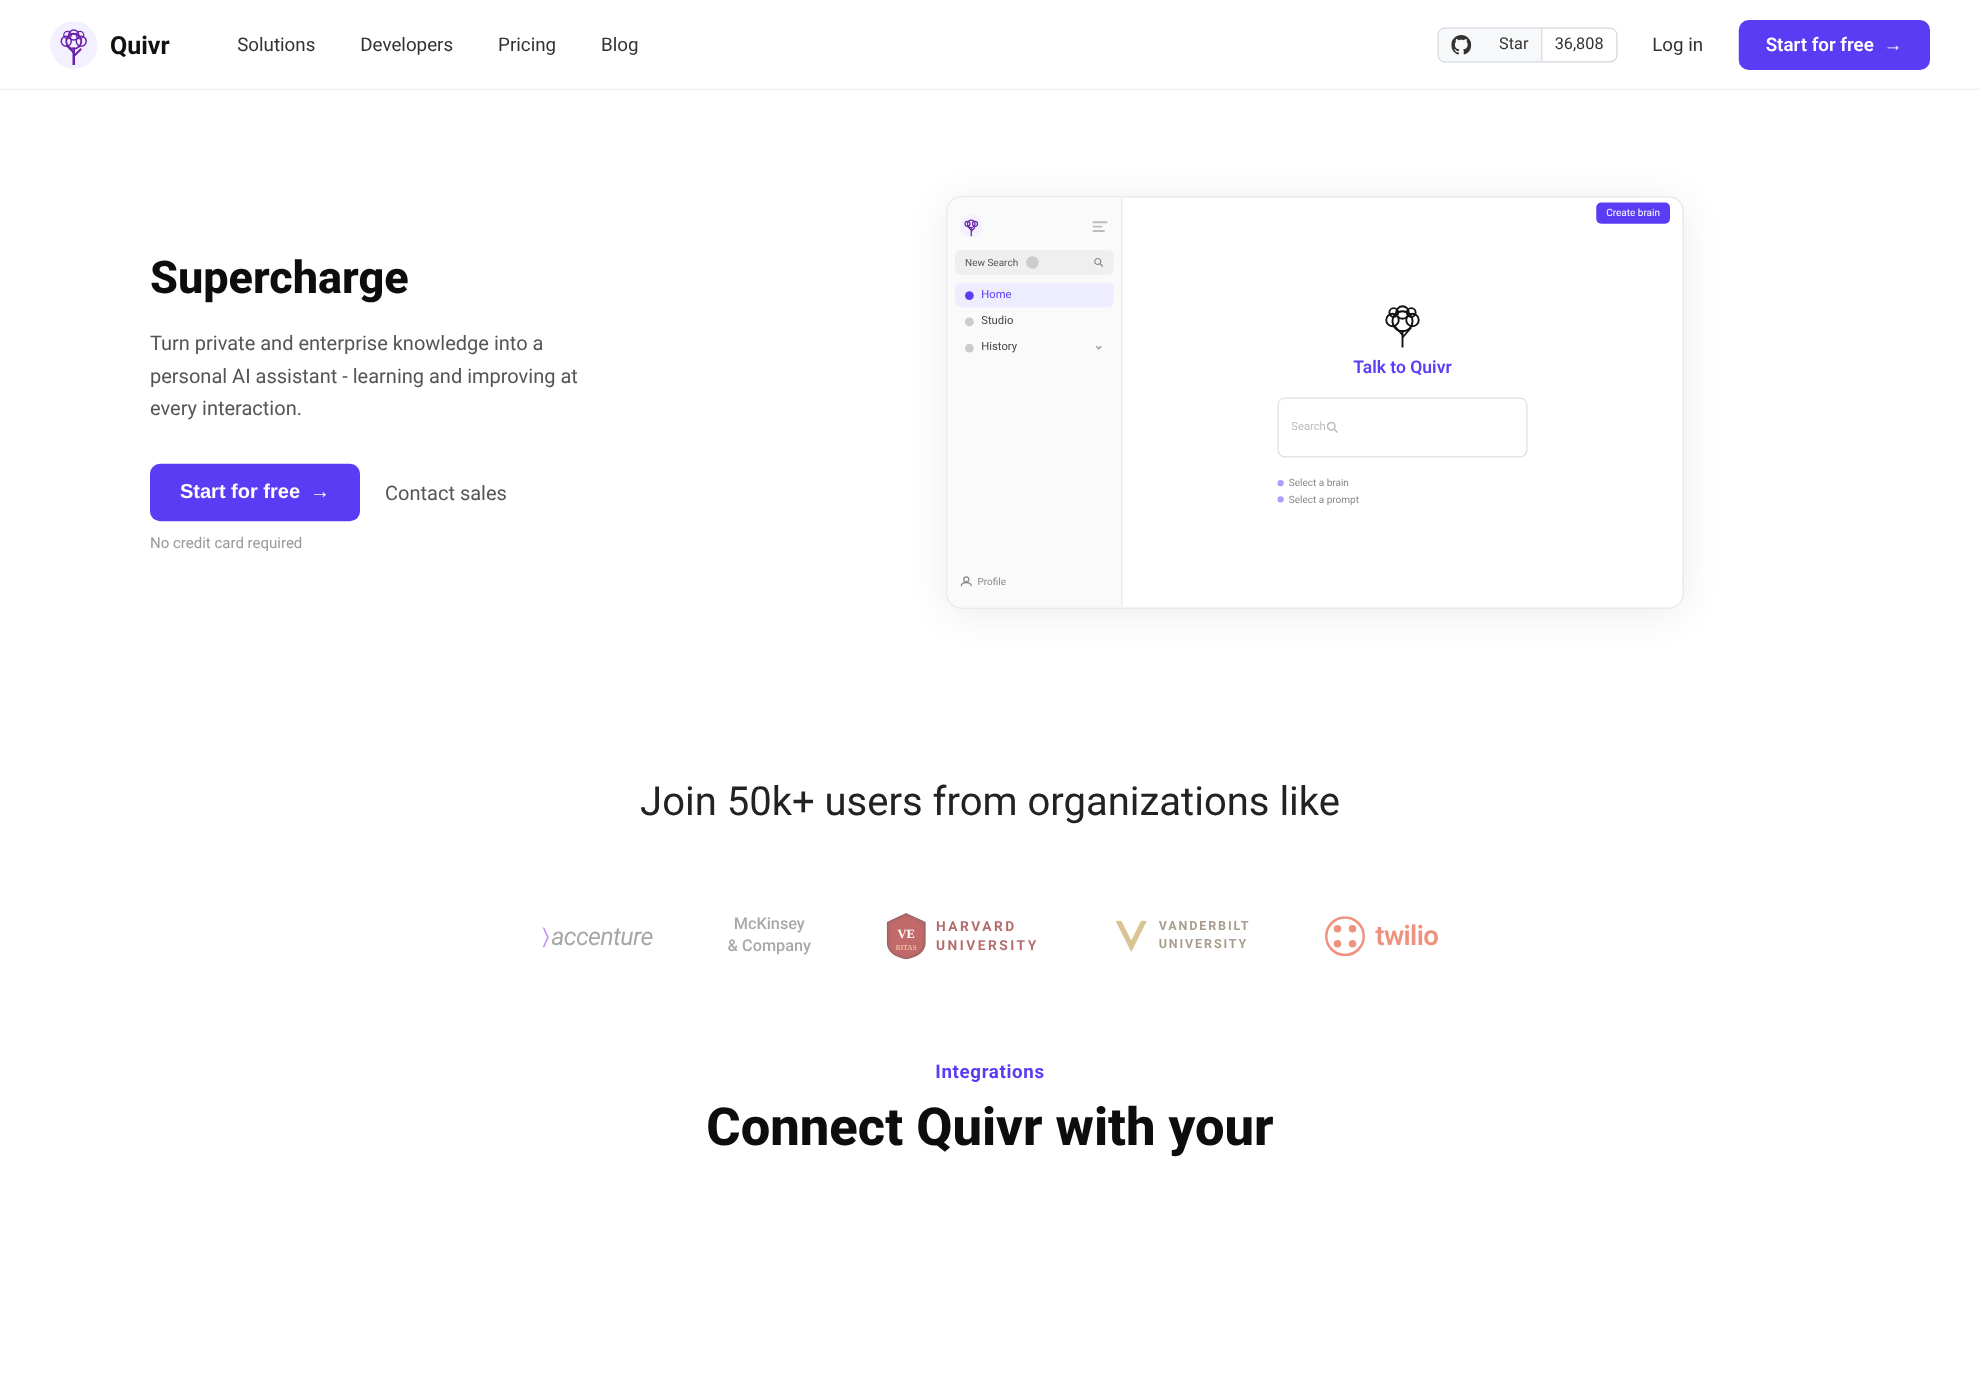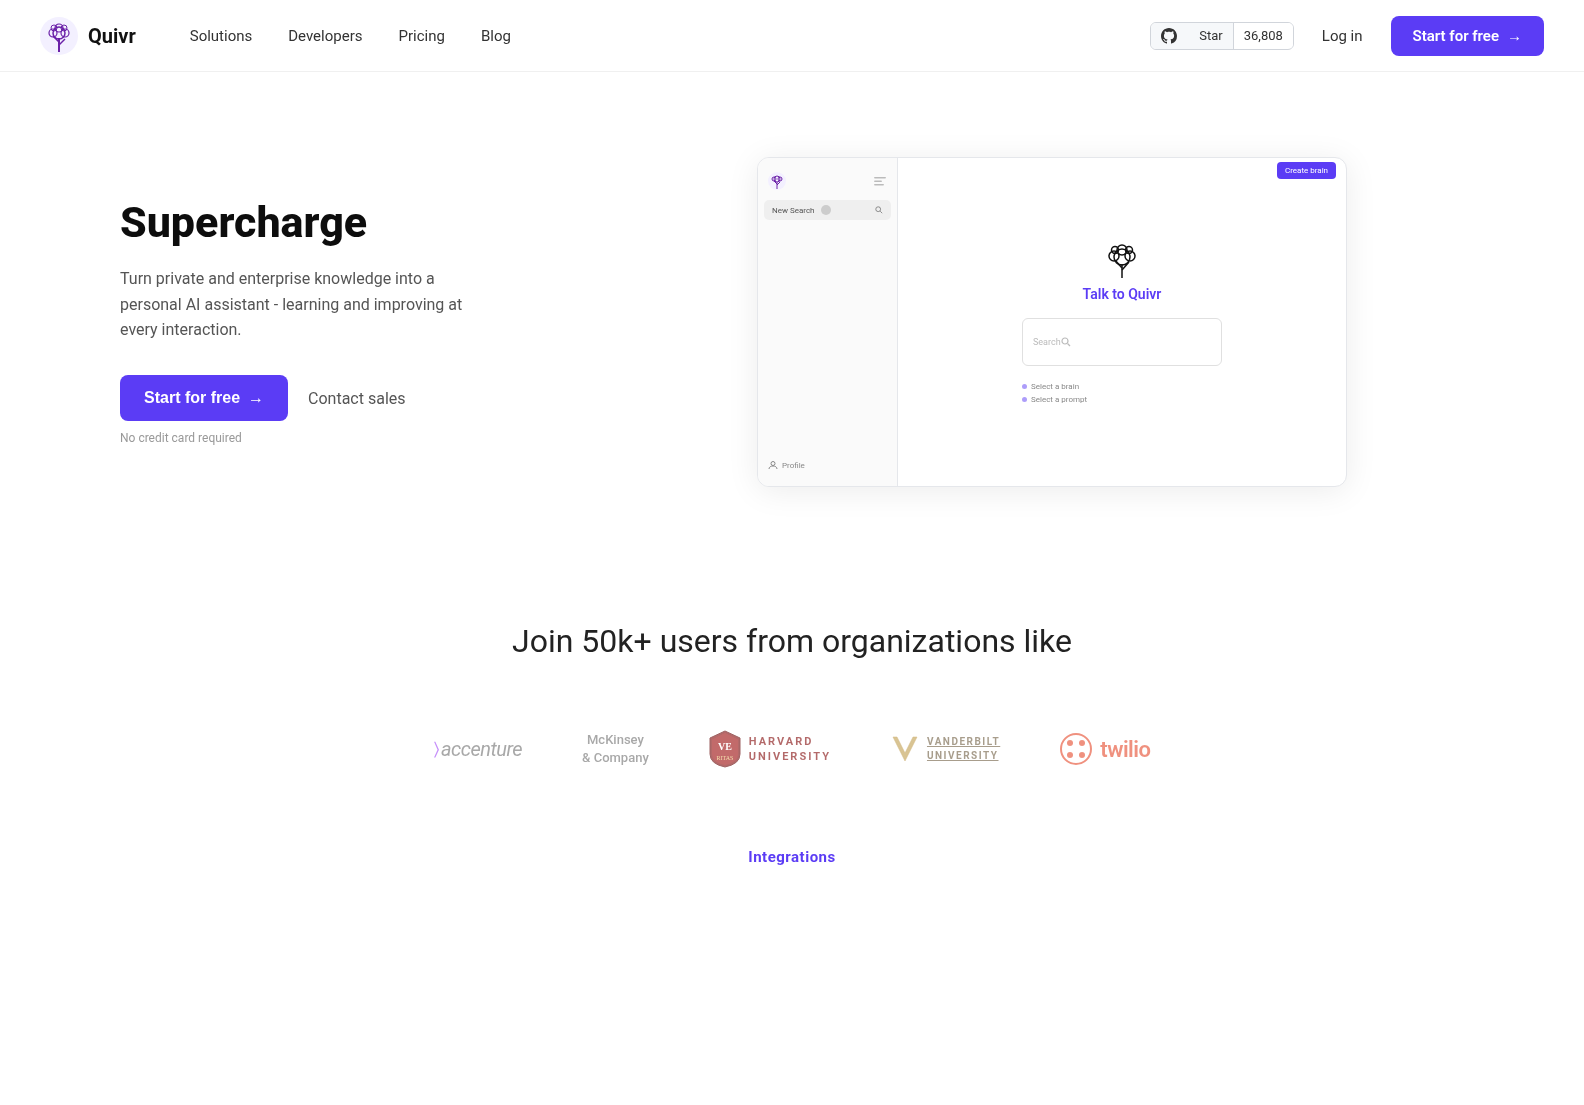--- a/index.html
+++ b/index.html
@@ -108,21 +108,21 @@
       align-items: center;
       padding: 60px 80px 60px 120px;
       gap: 60px;
       min-height: 500px;
     }
     .hero-text {
       flex: 0 0 420px;
       max-width: 420px;
     }
     .hero-title {
-      font-size: 43px;
+      font-size: 36px;
       font-weight: 800;
       line-height: 1.1;
       color: #0d0d0d;
       margin-bottom: 20px;
     }
     .hero-subtitle {
       font-size: 16px;
       color: #555;
       line-height: 1.6;
       margin-bottom: 32px;
@@ -401,21 +401,20 @@
     .vanderbilt-v {
       width: 28px;
       height: 32px;
     }
     .vanderbilt-text {
       font-size: 10px;
       font-weight: 700;
       letter-spacing: 1.5px;
       color: #7a6a50;
       line-height: 1.4;
-      text-decoration: underline;
     }
 
     
     .twilio-logo {
       display: flex;
       align-items: center;
       gap: 8px;
     }
     .twilio-icon {
       width: 32px;
@@ -539,20 +538,37 @@
 
         <div class="app-search-tab">
           <span style="font-size:8px;color:#555;">New Search</span>
           <span class="tab-close"></span>
           <svg width="8" height="8" viewBox="0 0 10 10" fill="none" style="margin-left:auto;">
             <circle cx="4" cy="4" r="3" stroke="#888" stroke-width="1.2"></circle>
             <line x1="6.5" y1="6.5" x2="9" y2="9" stroke="#888" stroke-width="1.2"></line>
           </svg>
         </div>
 
+        <div class="app-sidebar-nav">
+          <div class="app-nav-item active">
+            <span class="app-nav-dot" style="background:#5b3cf5;"></span>
+            <span>Home</span>
+          </div>
+          <div class="app-nav-item">
+            <span class="app-nav-dot"></span>
+            <span>Studio</span>
+          </div>
+          <div class="app-nav-item">
+            <span class="app-nav-dot"></span>
+            <span>History</span>
+            <svg width="8" height="8" viewBox="0 0 8 8" fill="none" style="margin-left:auto;">
+              <path d="M2 3l2 2 2-2" stroke="#999" stroke-width="1"></path>
+            </svg>
+          </div>
+        </div>
 
         <div class="app-sidebar-bottom">
           <svg width="10" height="10" viewBox="0 0 10 10" fill="none">
             <circle cx="5" cy="3.5" r="2" stroke="#888" stroke-width="1"></circle>
             <path d="M1 9c0-2 1.8-3 4-3s4 1 4 3" stroke="#888" stroke-width="1" fill="none"></path>
           </svg>
           <span>Profile</span>
         </div>
       </div>
 
@@ -648,13 +664,14 @@
       <circle cx="22" cy="10" r="3" fill="#e8573b"></circle>
       <circle cx="10" cy="22" r="3" fill="#e8573b"></circle>
       <circle cx="22" cy="22" r="3" fill="#e8573b"></circle>
     </svg>
     <span class="twilio-text">twilio</span>
   </div>
 </div>
 
 <section class="integrations-section">
   <div class="integrations-label">Integrations</div>
+  <h2 class="integrations-title">Connect Quivr with your</h2>
 </section>
 
 </body></html>

